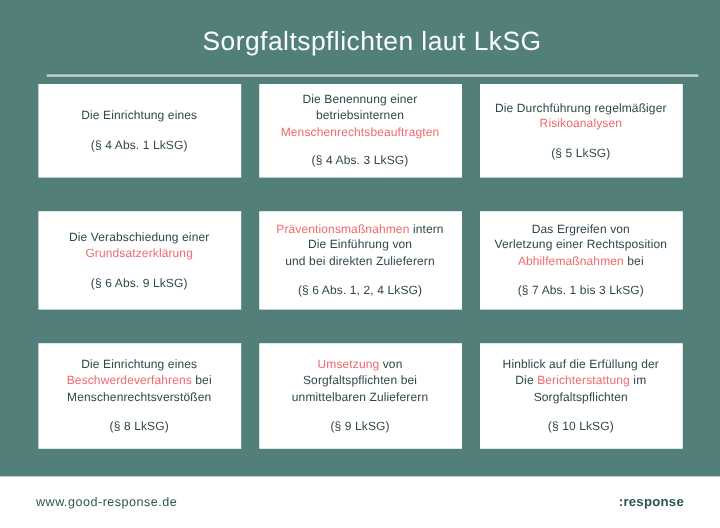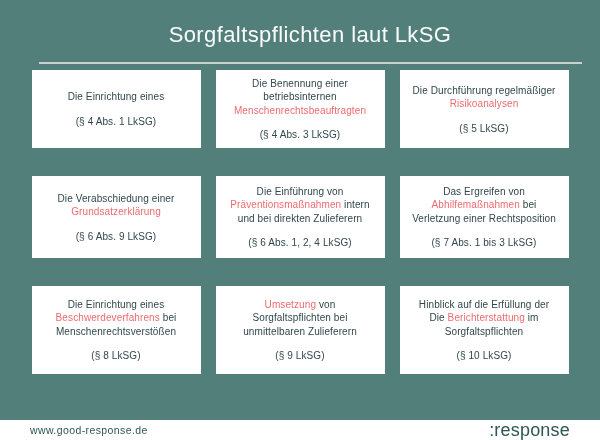--- a/index.html
+++ b/index.html
@@ -67,36 +67,36 @@
     color: var(--text_dark);
     font-size: 10px;
     line-height: 13px;
     font-weight: 500;
     letter-spacing: 0.1px;
   }
 
   .footer {
     position: absolute;
     left: 0; bottom: 0;
-    width: 600px; height: 20px;
+    width: 600px; height: 43px;
     background: var(--footer_bg);
     display: flex;
     align-items: center;
     justify-content: space-between;
     padding: 0 30px;
   }
   .website {
     color: var(--footer_text);
     font-size: 10.5px;
     letter-spacing: 0.4px;
   }
   .logo {
     color: var(--footer_text);
-    font-size: 18px;
-    font-weight: 400;
+    font-size: 11px;
+    font-weight: 700;
     letter-spacing: 0.2px;
   }
 </style>
 </head>
 <body>
 
 <div class="page">
 
   <div class="header">
     <h1 class="title">Sorgfaltspflichten laut LkSG</h1>
@@ -131,32 +131,32 @@
   <div class="card">
     <div class="card-text">
           <div class="card-line"><span>Die Verabschiedung einer</span></div>
           <div class="card-line"><span class="hl">Grundsatzerklärung</span></div>
         </div>
     <div class="card-law">(§ 6 Abs. 9 LkSG)</div>
   </div>
 
   <div class="card">
     <div class="card-text">
+          <div class="card-line"><span class="hl">Präventionsmaßnahmen</span><span> intern</span></div>
           <div class="card-line"><span>Die Einführung von</span></div>
-          <div class="card-line"><span class="hl">Präventionsmaßnahmen</span><span> intern</span></div>
           <div class="card-line"><span>und bei direkten Zulieferern</span></div>
         </div>
     <div class="card-law">(§ 6 Abs. 1, 2, 4 LkSG)</div>
   </div>
 
   <div class="card">
     <div class="card-text">
           <div class="card-line"><span>Das Ergreifen von</span></div>
+          <div class="card-line"><span>Verletzung einer Rechtsposition</span></div>
           <div class="card-line"><span class="hl">Abhilfemaßnahmen</span><span> bei</span></div>
-          <div class="card-line"><span>Verletzung einer Rechtsposition</span></div>
         </div>
     <div class="card-law">(§ 7 Abs. 1 bis 3 LkSG)</div>
   </div>
 
   <div class="card">
     <div class="card-text">
           <div class="card-line"><span>Die Einrichtung eines</span></div>
           <div class="card-line"><span class="hl">Beschwerdeverfahrens</span><span> bei</span></div>
           <div class="card-line"><span>Menschenrechtsverstößen</span></div>
         </div>

